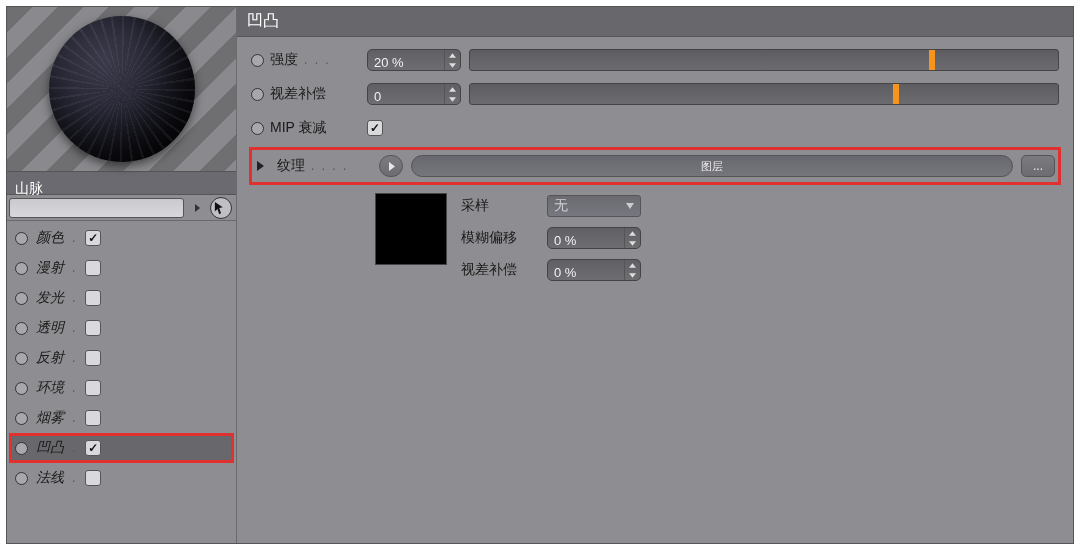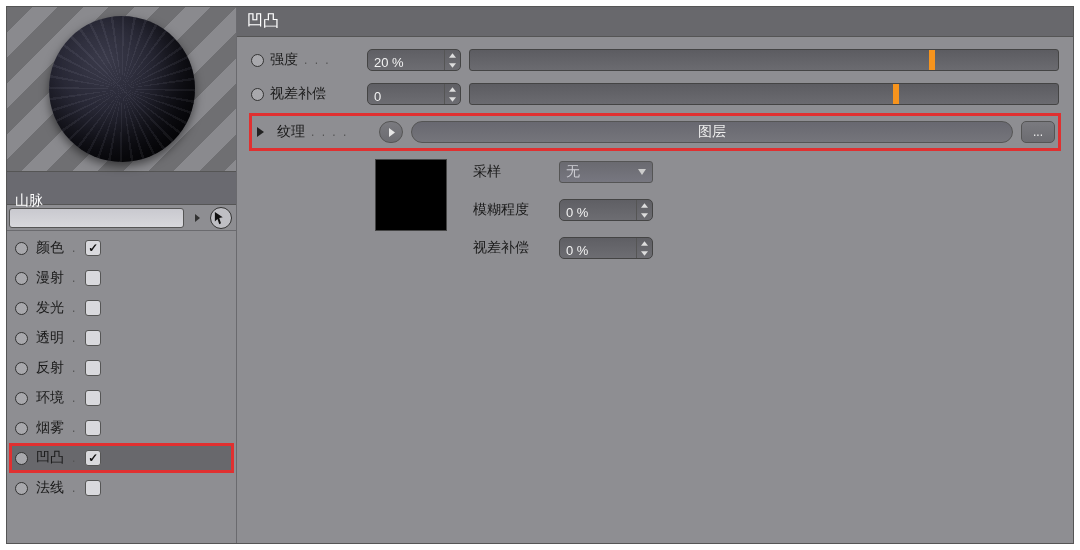--- a/index.html
+++ b/index.html
@@ -23,40 +23,40 @@
     box-shadow: inset -20px -20px 40px rgba(0,0,0,.7), 0 4px 10px rgba(0,0,0,.5);
     position:relative;
   }
   .sphere::after{
     content:""; position:absolute; inset:0; border-radius:50%;
     background: repeating-conic-gradient(rgba(180,180,200,.08) 0 2deg, transparent 2deg 9deg);
     mix-blend-mode: screen;
   }
   .matname {
     height: 24px; background:#6a6a70; color:#fff; font-size:14px; line-height:24px;
-    padding:16px 8px; border-top:1px solid #555; border-bottom:1px solid #555;
+    padding:4px 8px; border-top:1px solid #555; border-bottom:1px solid #555;
   }
   .searchrow { display:flex; align-items:center; height:26px; border-bottom:1px solid #6a6a6e; padding:2px 4px 2px 2px; gap:6px;}
   .searchfield {
     flex:1; height:20px; background: linear-gradient(#c9c9cf,#d8d8dc);
     border:1px solid #555; border-radius:3px;
   }
   .dd-arrow { width:14px; height:14px; display:flex; align-items:center; justify-content:center;}
   .dd-arrow svg{width:8px;height:8px;}
   .picker {
     width:22px; height:22px; border-radius:50%; background:#bfbfc4;
     border:1px solid #333; display:flex; align-items:center; justify-content:center;
   }
   .picker svg{width:14px;height:14px;}
   .channels { padding:4px 4px; display:flex; flex-direction:column; gap:4px; }
   .chrow { display:flex; align-items:center; gap:8px; font-size:14px; color:#1a1a1a; height:26px; padding:0 4px;}
   .chrow.sel { background:#68686c; }
   .chrow.hl { outline:3px solid #e03030; outline-offset:-1px; }
   .ring { width:13px; height:13px; border:1.5px solid #333; border-radius:50%; background:#a8a8ac; flex:none;}
-  .chlabel { color:#1a1a1a; }
+  .chlabel { color:#1a1a1a;font-style:italic; }
   .dots { color:#555; font-size:12px; letter-spacing:2px;}
   .cbox {
     width:16px; height:16px; background:#d9d9dd; border:1px solid #555; border-radius:3px;
     display:flex; align-items:center; justify-content:center; flex:none;
   }
   .cbox.checked::after{
     content:"✓"; font-size:12px; font-weight:bold; color:#111; line-height:1;
   }
   
   .pane { flex:1; display:flex; flex-direction:column; }
@@ -85,32 +85,32 @@
   .disclose { width:10px; height:10px; fill:#222; flex:none; margin-right:4px;}
   .roundbtn{
     width:24px; height:22px; background:linear-gradient(#7a7a7f,#6c6c71);
     border:1px solid #555; border-radius:11px; display:flex; align-items:center; justify-content:center;
     flex:none;
   }
   .roundbtn svg{width:7px;height:9px;fill:#e6e6e6;}
   .texfield{
     flex:1; height:22px; background:linear-gradient(#686870,#75757b);
     border:1px solid #555; border-radius:11px; display:flex; align-items:center; justify-content:center;
-    color:#eee; font-size:14px;
+    color:#eee; font-size:11px;
   }
   .dotdot{
     width:34px; height:22px; background:linear-gradient(#7a7a7f,#6c6c71);
     border:1px solid #555; border-radius:5px; display:flex; align-items:center; justify-content:center;
     color:#eee; font-size:12px;
   }
   .subblock { display:flex; gap:14px; margin-left:124px; margin-top:2px;}
   .swatch{
     width:72px; height:72px; background:#000; border:1px solid #444; flex:none;
   }
-  .subrows{ display:flex; flex-direction:column; gap:12px;margin-left:12px;}
+  .subrows{ display:flex; flex-direction:column; gap:6px;}
   .subrows .prow{height:26px;}
   .subrows .pname{width:78px;}
   .dropdown{
     width:94px; height:22px; background:linear-gradient(#6a6a70,#777780);
     border:1px solid #555; border-radius:3px; display:flex; align-items:center; justify-content:space-between;
     padding:0 6px; color:#cfcfd5; font-size:14px;
   }
   .dropdown svg{width:8px;height:6px;fill:#ccc;}
 </style>
 </head>
@@ -243,20 +243,27 @@
                 </svg>
               </div>
           </span>
         </div>
         <div class="slider">
           <div class="tick" id="tick-parallax" style="left: 72%;"></div>
         </div>
       </div>
 
 
+      <div class="prow">
+        <div class="pname">
+          <span class="ring"></span>
+          <span>MIP 衰减</span>
+        </div>
+        <div class="cbox checked"></div>
+      </div>
 
       <div class="prow tex-row">
         <svg class="disclose" viewBox="0 0 10 10">
             <path d="M2 0l7 5-7 5z"></path>
           </svg>
         <div class="pname" style="width:94px;">
           <span>纹理</span>
           <span class="dots">. . . .</span>
         </div>
         <div class="roundbtn">
@@ -277,21 +284,21 @@
               </div>
             <div class="dropdown">
               <span>无</span>
               <svg viewBox="0 0 8 6">
                   <path d="M0 0h8L4 6z"></path>
                 </svg>
             </div>
           </div>
           <div class="prow">
             <div class="pname">
-                <span>模糊程度</span>
+                <span>模糊偏移</span>
               </div>
             <div class="numfield">
               <span class="val">0 %</span>
               <span class="spin">
                 <div>
                     <svg viewBox="0 0 8 5">
                       <path d="M0 5h8L4 0z"></path>
                     </svg>
                   </div>
                 <div>

